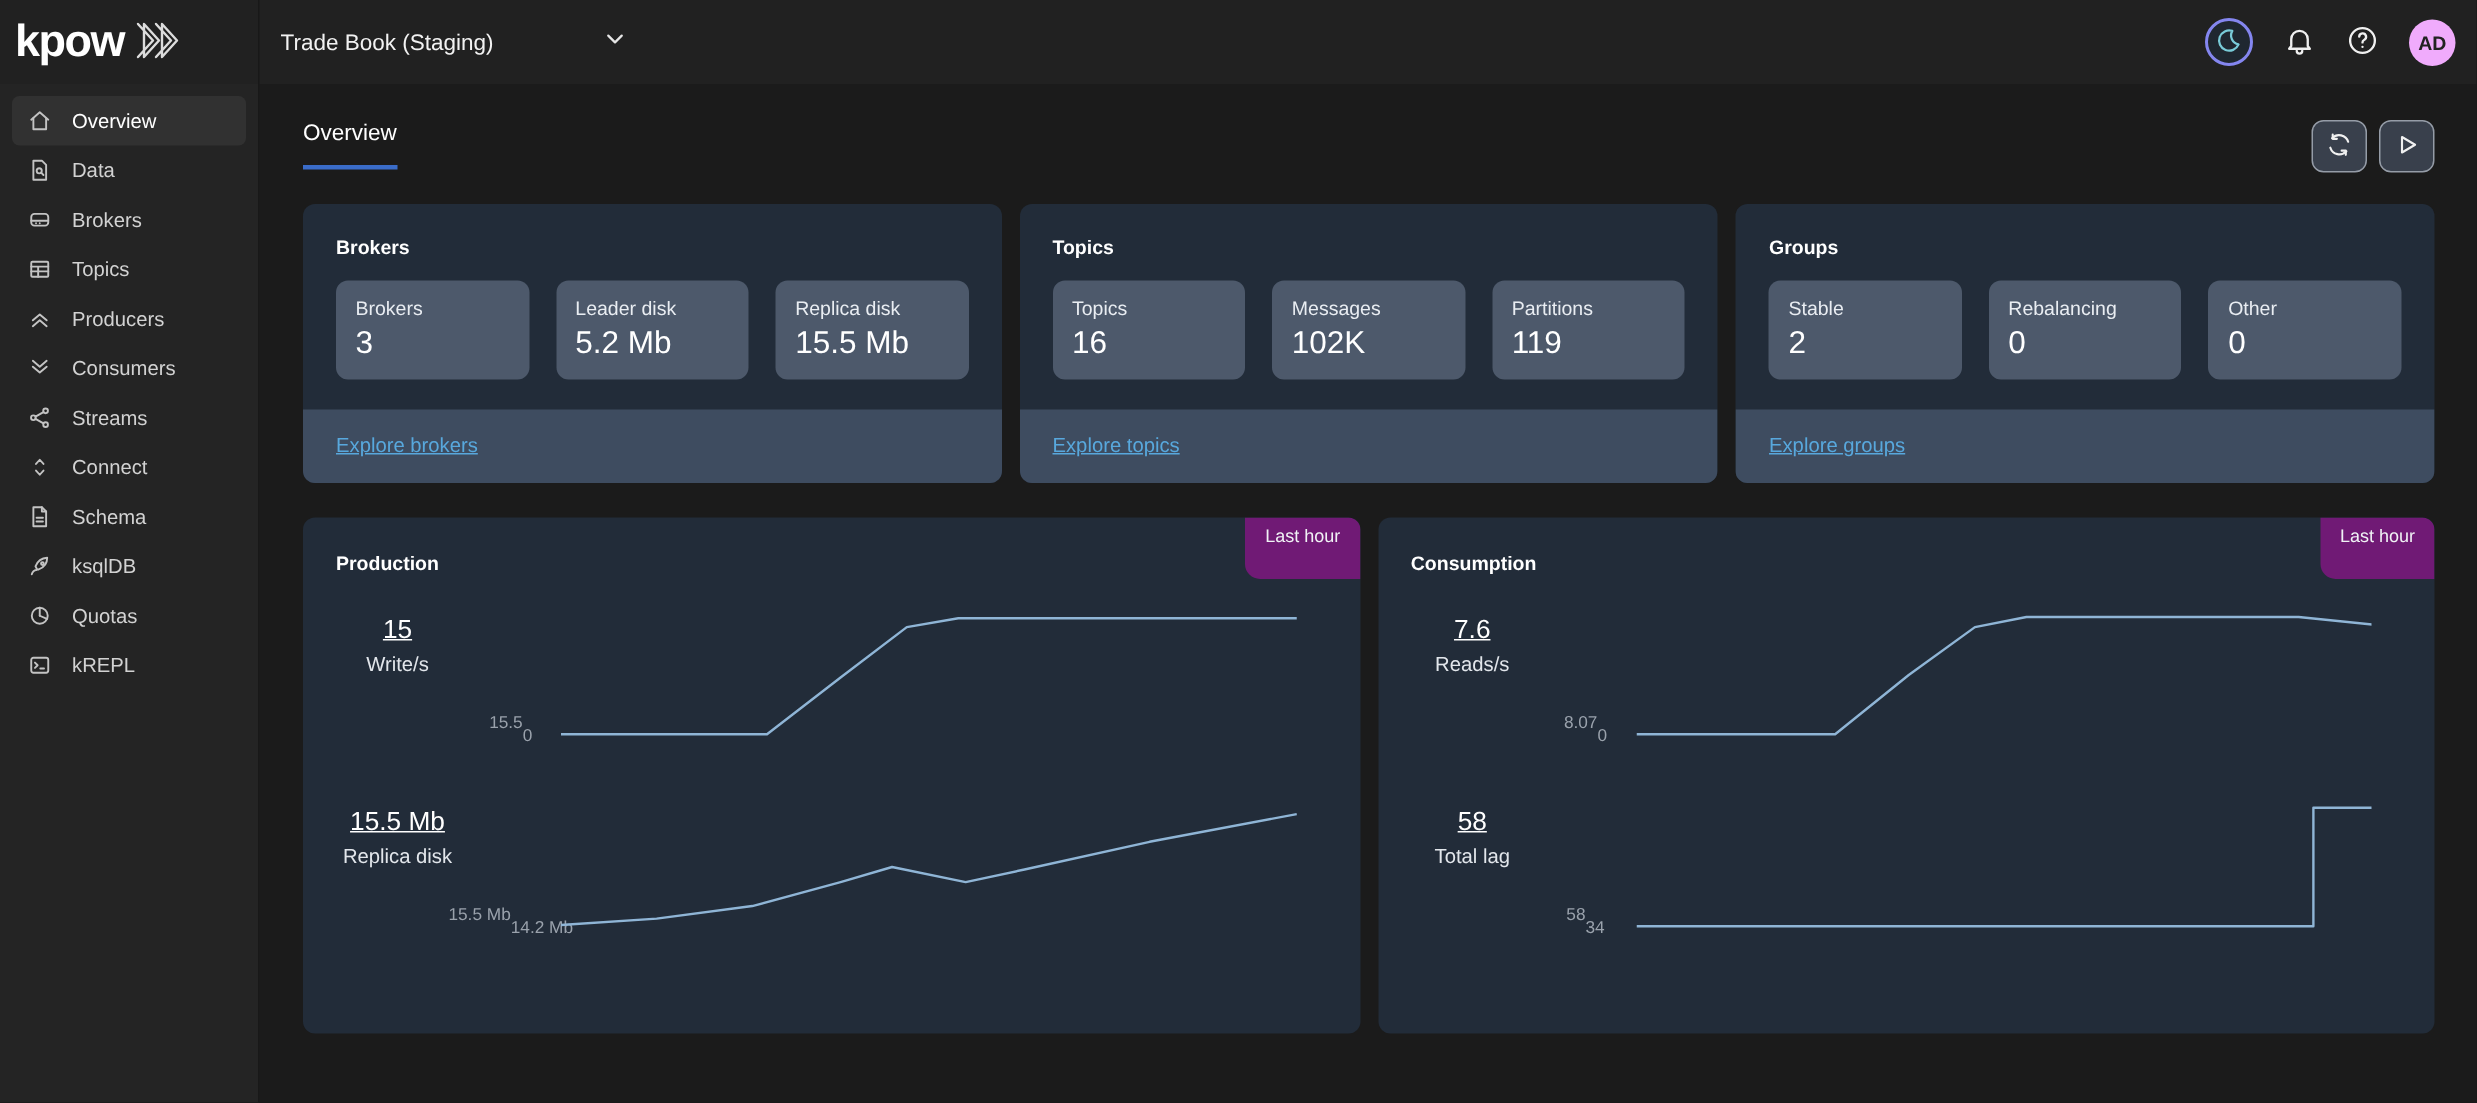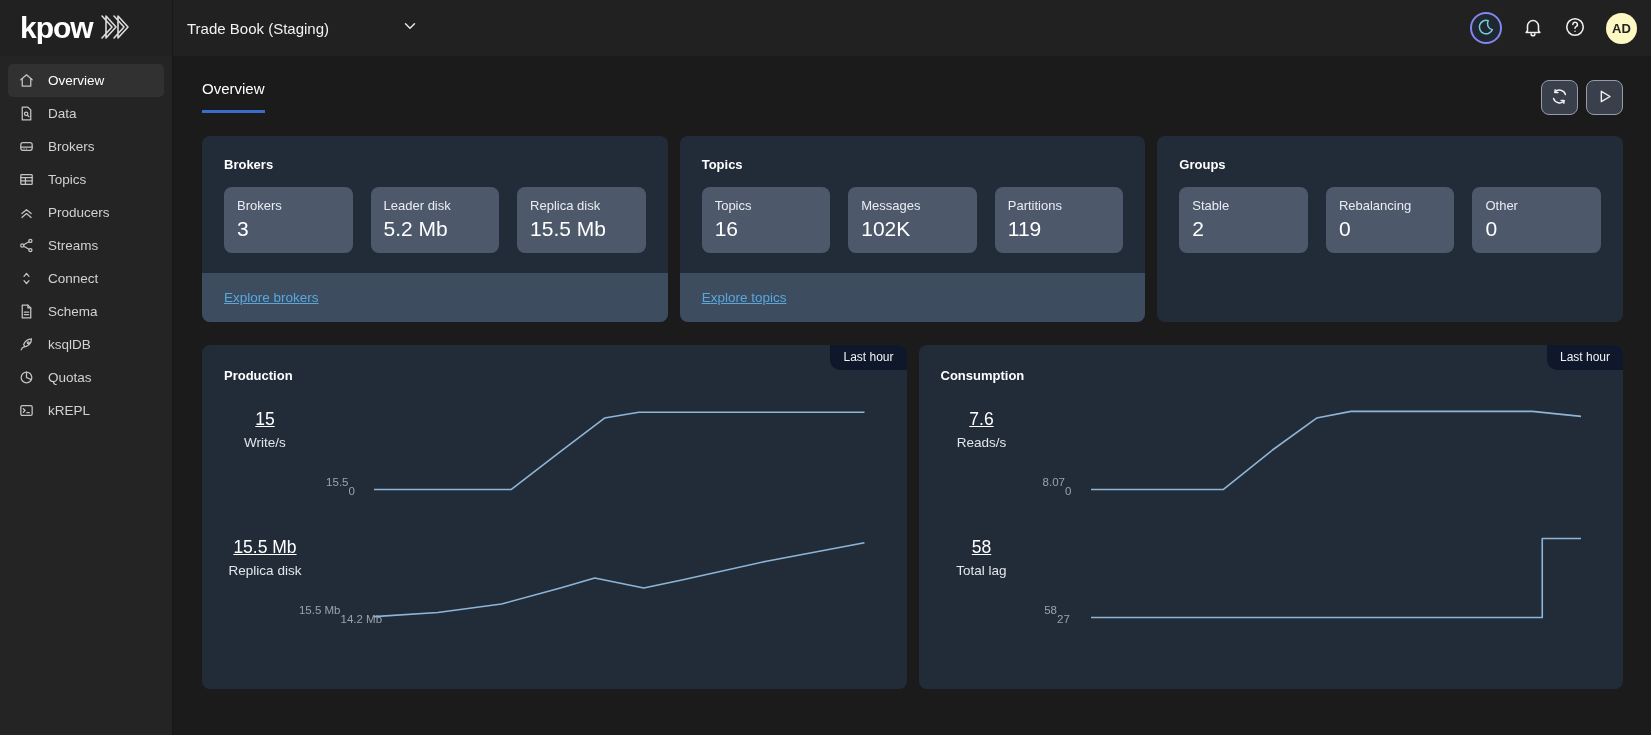--- a/index.html
+++ b/index.html
@@ -12,38 +12,38 @@
     position:relative;
   }
 
   
   .topbar {
     position:absolute; top:0; left:0; right:0; height:56px;
     background:#212121; display:flex; align-items:center; z-index:5;
   }
   .topbar-brand {
     width:173px; height:100%; display:flex; align-items:center;
-    padding-left:20px; gap:6px; cursor:pointer;
+    padding-left:10px; gap:6px; cursor:pointer;
     border-right:1px solid #181818;
   }
   .logo-text { font-size:30px; font-weight:800; letter-spacing:-1px; color:#fff; line-height:1; }
   .logo-mark { margin-top:2px; }
   .cluster-selector {
     margin-left:14px; width:232px; display:flex; align-items:center;
     justify-content:space-between; cursor:pointer;
   }
   .cluster-selector .cluster-label { font-size:15px; color:#f2f2f2; }
   .topbar-right { margin-left:auto; margin-right:14px; display:flex; align-items:center; gap:20px; }
   .round-btn { background:none; border:none; cursor:pointer; display:flex; align-items:center; justify-content:center; padding:0; }
   .theme-toggle {
     width:32px; height:32px; border-radius:50%;
     border:2px solid #8486ef; background:#1f2730;
   }
   .avatar {
-    width:31px; height:31px; border-radius:50%; background:#fef9c3;
+    width:31px; height:31px; border-radius:50%; background:#f0abfc;
     color:#222; font-size:13px; font-weight:700;
     display:flex; align-items:center; justify-content:center; cursor:pointer;
   }
 
   
   .sidebar {
     position:absolute; top:56px; left:0; bottom:0; width:173px;
     background:#242424; padding-top:8px; border-right:1px solid #181818;
   }
   .side-item {
@@ -82,22 +82,22 @@
   .tiles { display:grid; grid-template-columns:repeat(3,1fr); gap:18px; padding:15px 22px 20px; }
   .tile { background:var(--tile_bg,#4d596b); border-radius:8px; padding:11px 13px 12px; }
   .tile-label { font-size:13px; color:#e9edf2; }
   .tile-value { font-size:21px; color:#fff; margin-top:4px; }
   .card-footer { background:var(--footer_bg,#3e4c60); padding:15px 22px 16px; }
   .card-link { color:var(--link_blue,#58a8dd); font-size:13.5px; text-decoration:underline; cursor:pointer; }
 
   .chart-row { display:grid; grid-template-columns:1fr 1fr; gap:12px; }
   .chart-card { position:relative; height:344px; }
   .time-badge {
-    position:absolute; top:0; right:0; background:#0f172a; color:#f0f2f5;
-    font-size:12px; padding:5px 13px 6px; border-radius:0 8px 0 10px;
+    position:absolute; top:0; right:0; background:#701a75; color:#f0f2f5;
+    font-size:12px; padding:5px 13px 22px; border-radius:0 8px 0 10px;
   }
   .chart-card .card-title { padding:23px 22px 0; }
   .metric-row { display:flex; align-items:stretch; height:84px; margin-top:25px; padding:0 42px 0 12px; }
   .metric-row + .metric-row { margin-top:44px; }
   .metric-stat { width:102px; display:flex; flex-direction:column; align-items:center; padding-top:1px; flex:none; }
   .metric-value { font-size:17.5px; color:#fff;text-decoration:underline; }
   .metric-label { font-size:13.5px; color:#e2e6eb; margin-top:5px; white-space:nowrap; }
   .metric-axis {
     width:58px; flex:none; display:flex; flex-direction:row;
     justify-content:center; align-items:flex-end;
@@ -214,20 +214,30 @@
             <path d="M5.5 13.5L12 8l6.5 5.5"></path>
             <path d="M5.5 19L12 13.5 18.5 19"></path>
           </svg>
         </span>
       <span class="side-label">Producers</span>
 
     </div>
       <div class="side-item">
       <span class="side-icon">
           <svg width="17" height="17" viewBox="0 0 24 24" fill="none" stroke="currentColor" stroke-width="1.8" stroke-linecap="round" stroke-linejoin="round">
+            <path d="M5.5 5L12 10.5 18.5 5"></path>
+            <path d="M5.5 10.5L12 16l6.5-5.5"></path>
+          </svg>
+        </span>
+      <span class="side-label">Consumers</span>
+
+    </div>
+      <div class="side-item">
+      <span class="side-icon">
+          <svg width="17" height="17" viewBox="0 0 24 24" fill="none" stroke="currentColor" stroke-width="1.8" stroke-linecap="round" stroke-linejoin="round">
             <circle cx="6" cy="12" r="2.2"></circle>
             <circle cx="17.5" cy="5.5" r="2.2"></circle>
             <circle cx="17.5" cy="18.5" r="2.2"></circle>
             <path d="M8 11l7.5-4.3M8 13l7.5 4.3"></path>
           </svg>
         </span>
       <span class="side-label">Streams</span>
 
     </div>
       <div class="side-item">
@@ -364,20 +374,23 @@
         </div>
         <div class="tile">
           <div class="tile-label">Rebalancing</div>
           <div class="tile-value">0</div>
         </div>
         <div class="tile">
           <div class="tile-label">Other</div>
           <div class="tile-value">0</div>
         </div>
       </div>
+      <div class="card-footer">
+        <a class="card-link">Explore groups</a>
+      </div>
     </div>
     </div>
   <div class="chart-row">
       <div class="card chart-card">
       <div class="time-badge">Last hour</div>
       <div class="card-title">Production</div>
 
       <div class="metric-row">
         <div class="metric-stat">
           <div class="metric-value">15</div>
@@ -428,21 +441,21 @@
           </svg>
         </div>
       </div>
       <div class="metric-row">
         <div class="metric-stat">
           <div class="metric-value">58</div>
           <div class="metric-label">Total lag</div>
         </div>
         <div class="metric-axis">
           <span>58</span>
-          <span>27</span>
+          <span>34</span>
         </div>
         <div class="metric-spark">
           <svg viewBox="0 0 100 100" preserveAspectRatio="none">
             <polyline points="0,97 92,97 92,3 100,3"></polyline>
           </svg>
         </div>
       </div>
     </div>
     </div>
 </main>

